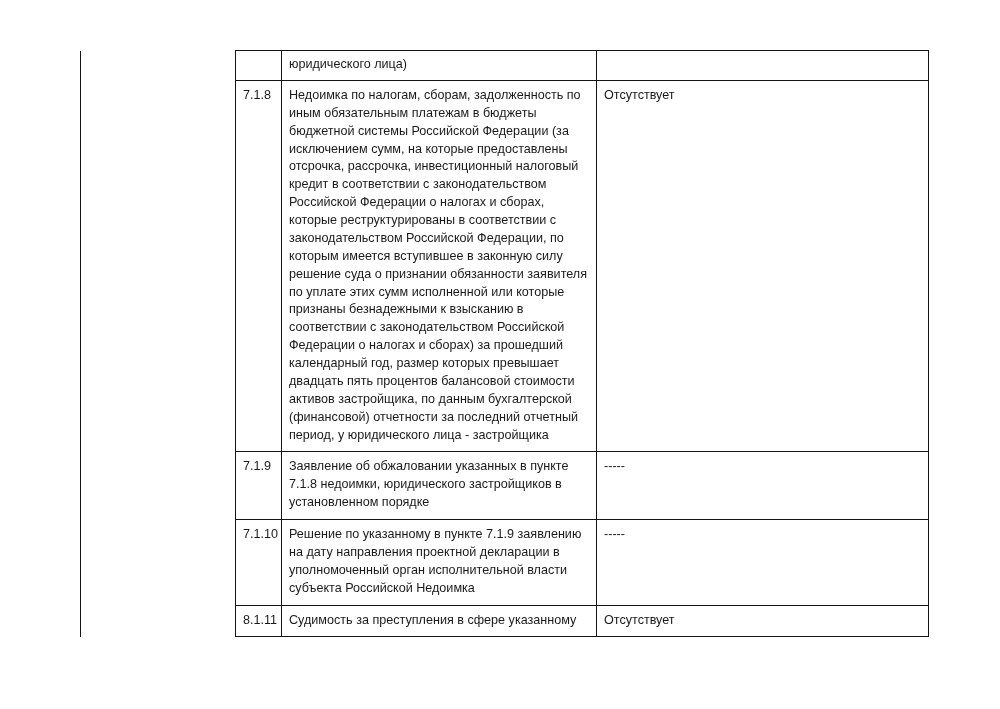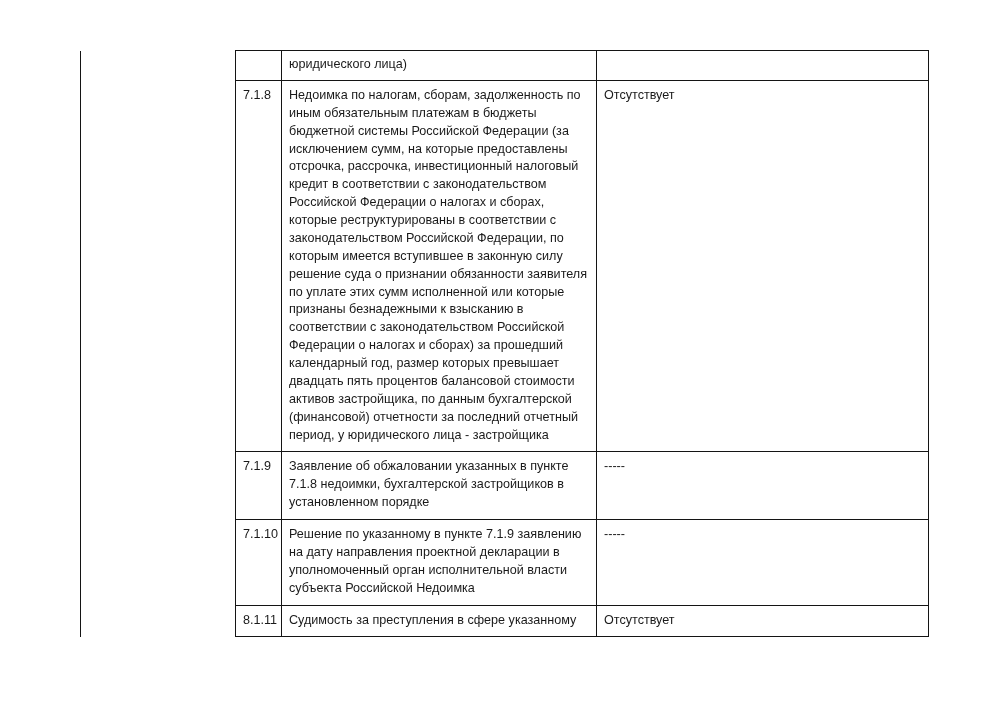--- a/index.html
+++ b/index.html
@@ -87,21 +87,21 @@
       </tr>
 
       <tr>
         <td class="num">7.1.8</td>
         <td class="text">Недоимка по налогам, сборам, задолженность по иным обязательным платежам в бюджеты бюджетной системы Российской Федерации (за исключением сумм, на которые предоставлены отсрочка, рассрочка, инвестиционный налоговый кредит в соответствии с законодательством Российской Федерации о налогах и сборах, которые реструктурированы в соответствии с законодательством Российской Федерации, по которым имеется вступившее в законную силу решение суда о признании обязанности заявителя по уплате этих сумм исполненной или которые признаны безнадежными к взысканию в соответствии с законодательством Российской Федерации о налогах и сборах) за прошедший календарный год, размер которых превышает двадцать пять процентов балансовой стоимости активов застройщика, по данным бухгалтерской (финансовой) отчетности за последний отчетный период, у юридического лица - застройщика</td>
         <td class="value">Отсутствует</td>
       </tr>
 
       <tr>
         <td class="num">7.1.9</td>
-        <td class="text">Заявление об обжаловании указанных в пункте 7.1.8 недоимки, бухгалтерской застройщиков в установленном порядке</td>
+        <td class="text">Заявление об обжаловании указанных в пункте 7.1.8 недоимки, юридического застройщиков в установленном порядке</td>
         <td class="value v-mid dash">-----</td>
       </tr>
 
       <tr>
         <td class="num">7.1.10</td>
         <td class="text">Решение по указанному в пункте 7.1.9 заявлению на дату направления проектной декларации в уполномоченный орган исполнительной власти субъекта Российской Недоимка</td>
         <td class="value v-mid2 dash">-----</td>
       </tr>
 
       <tr>

